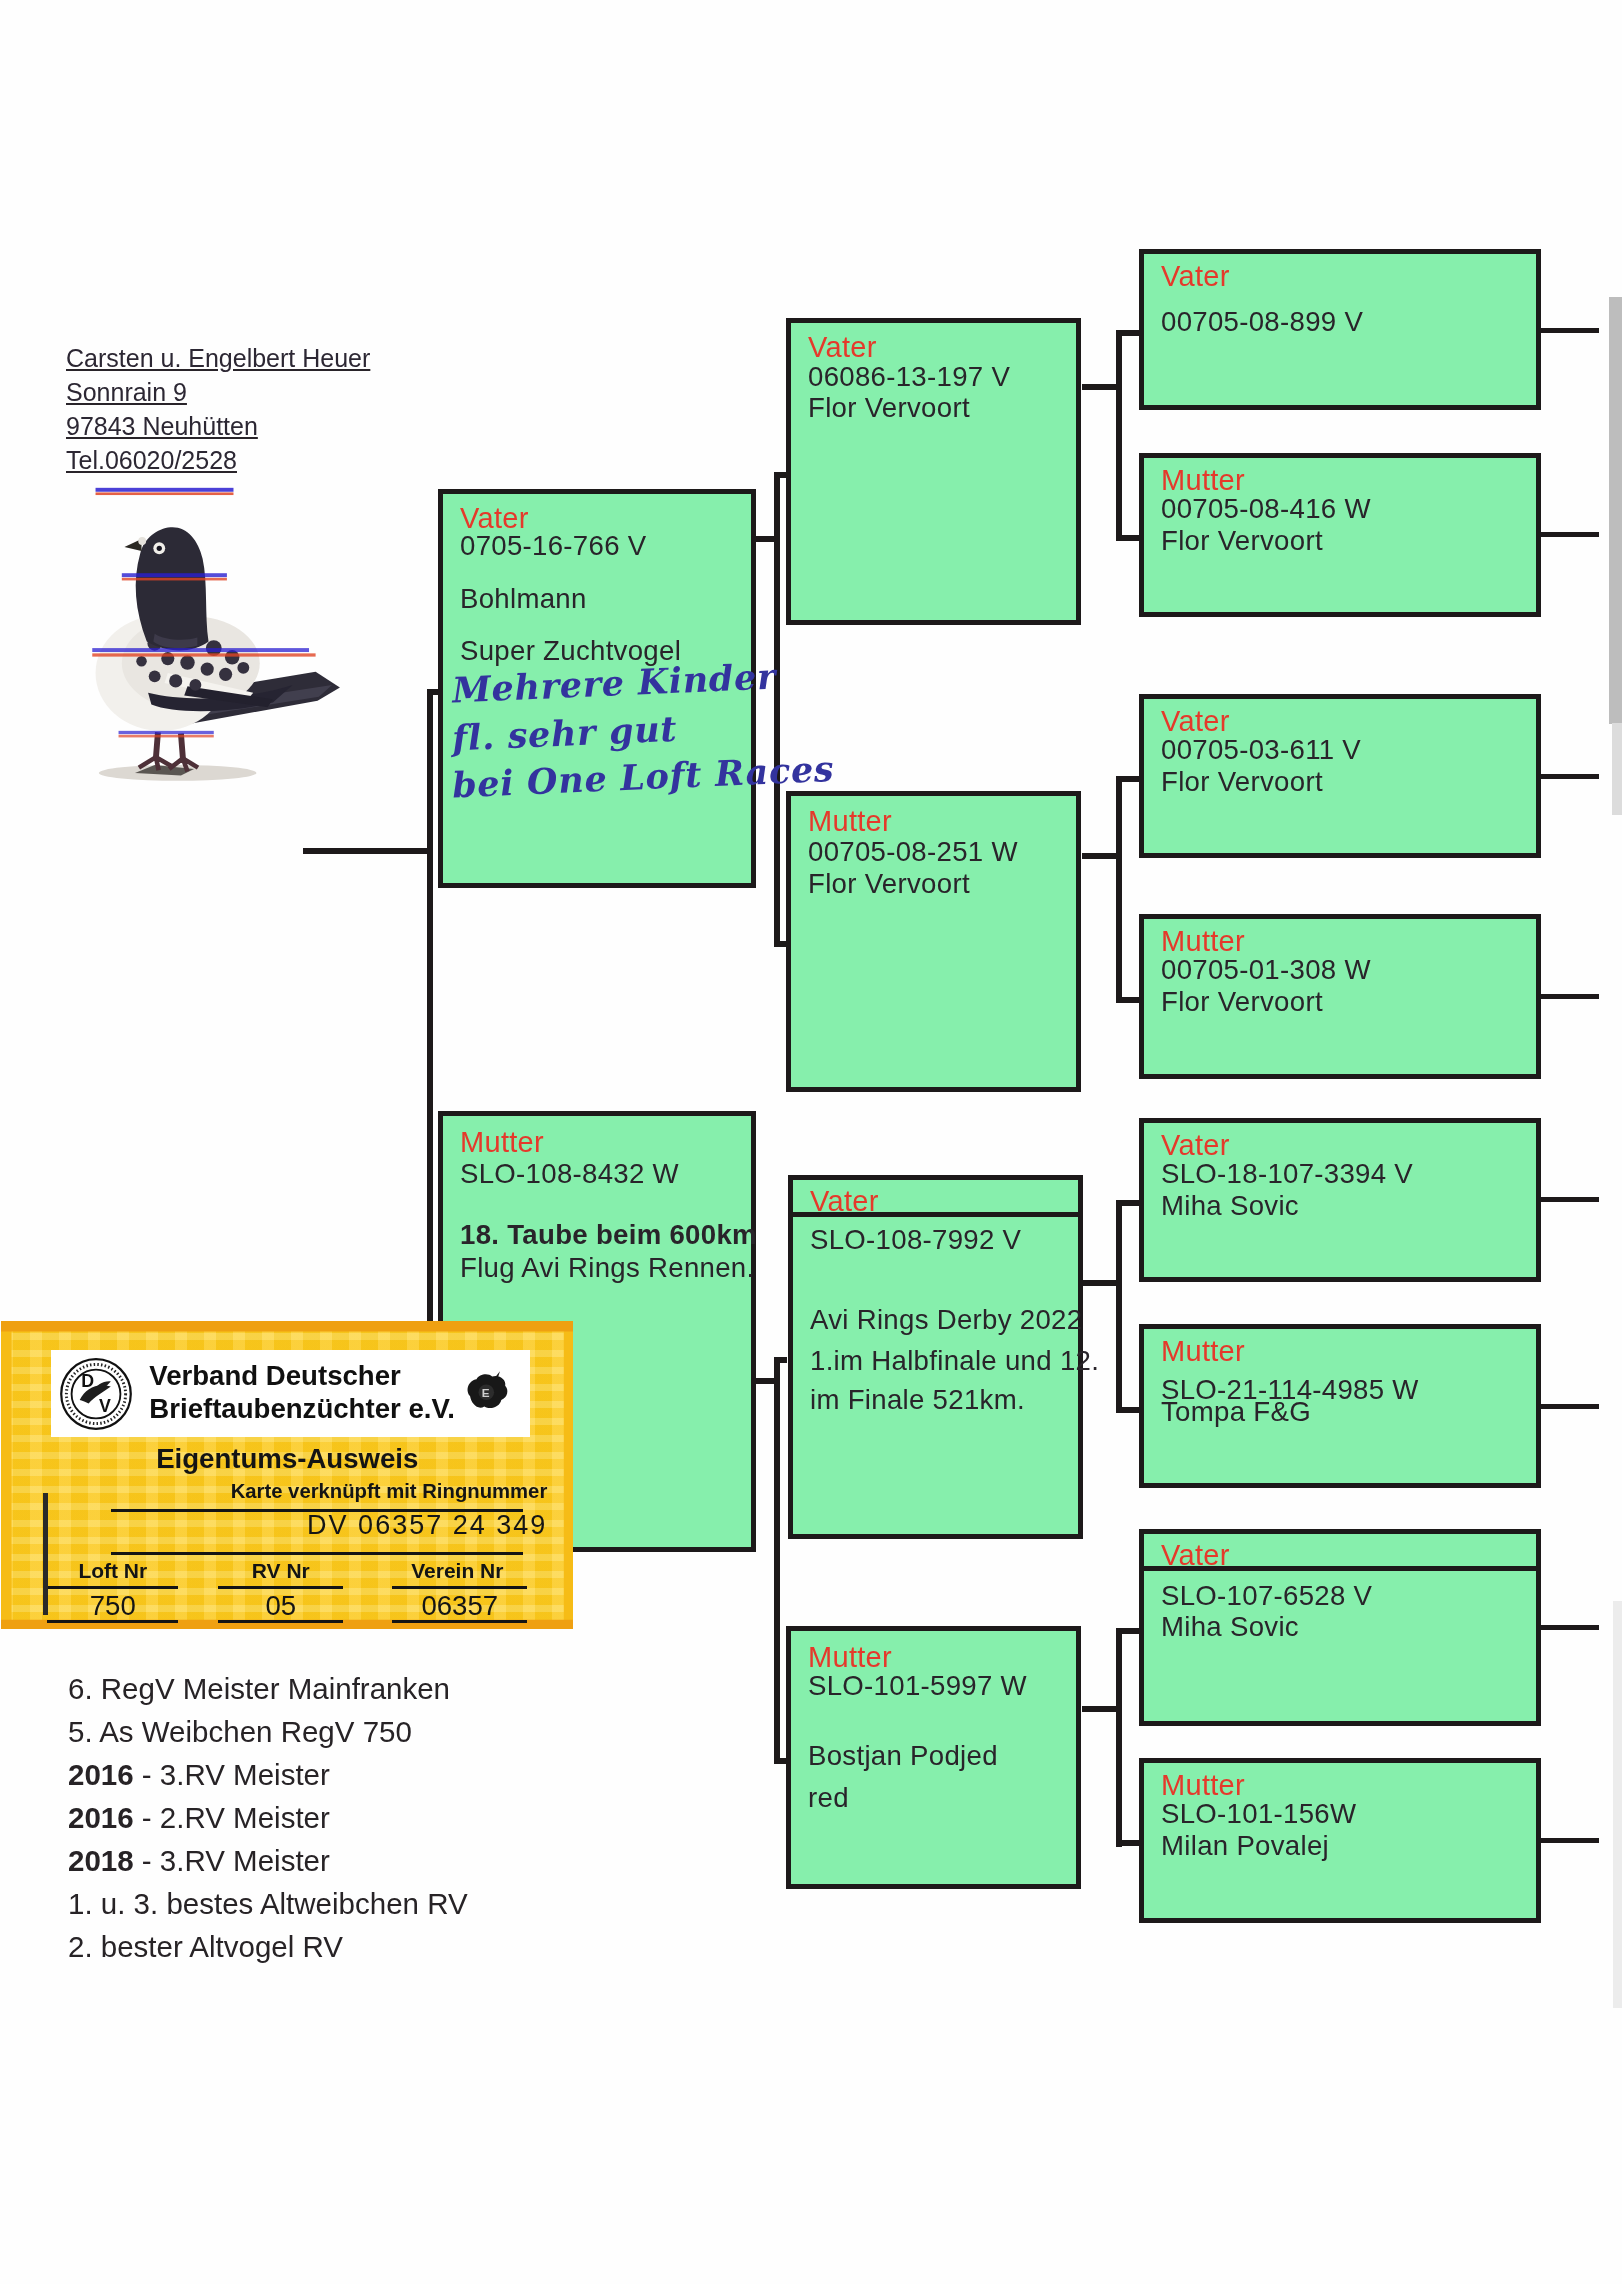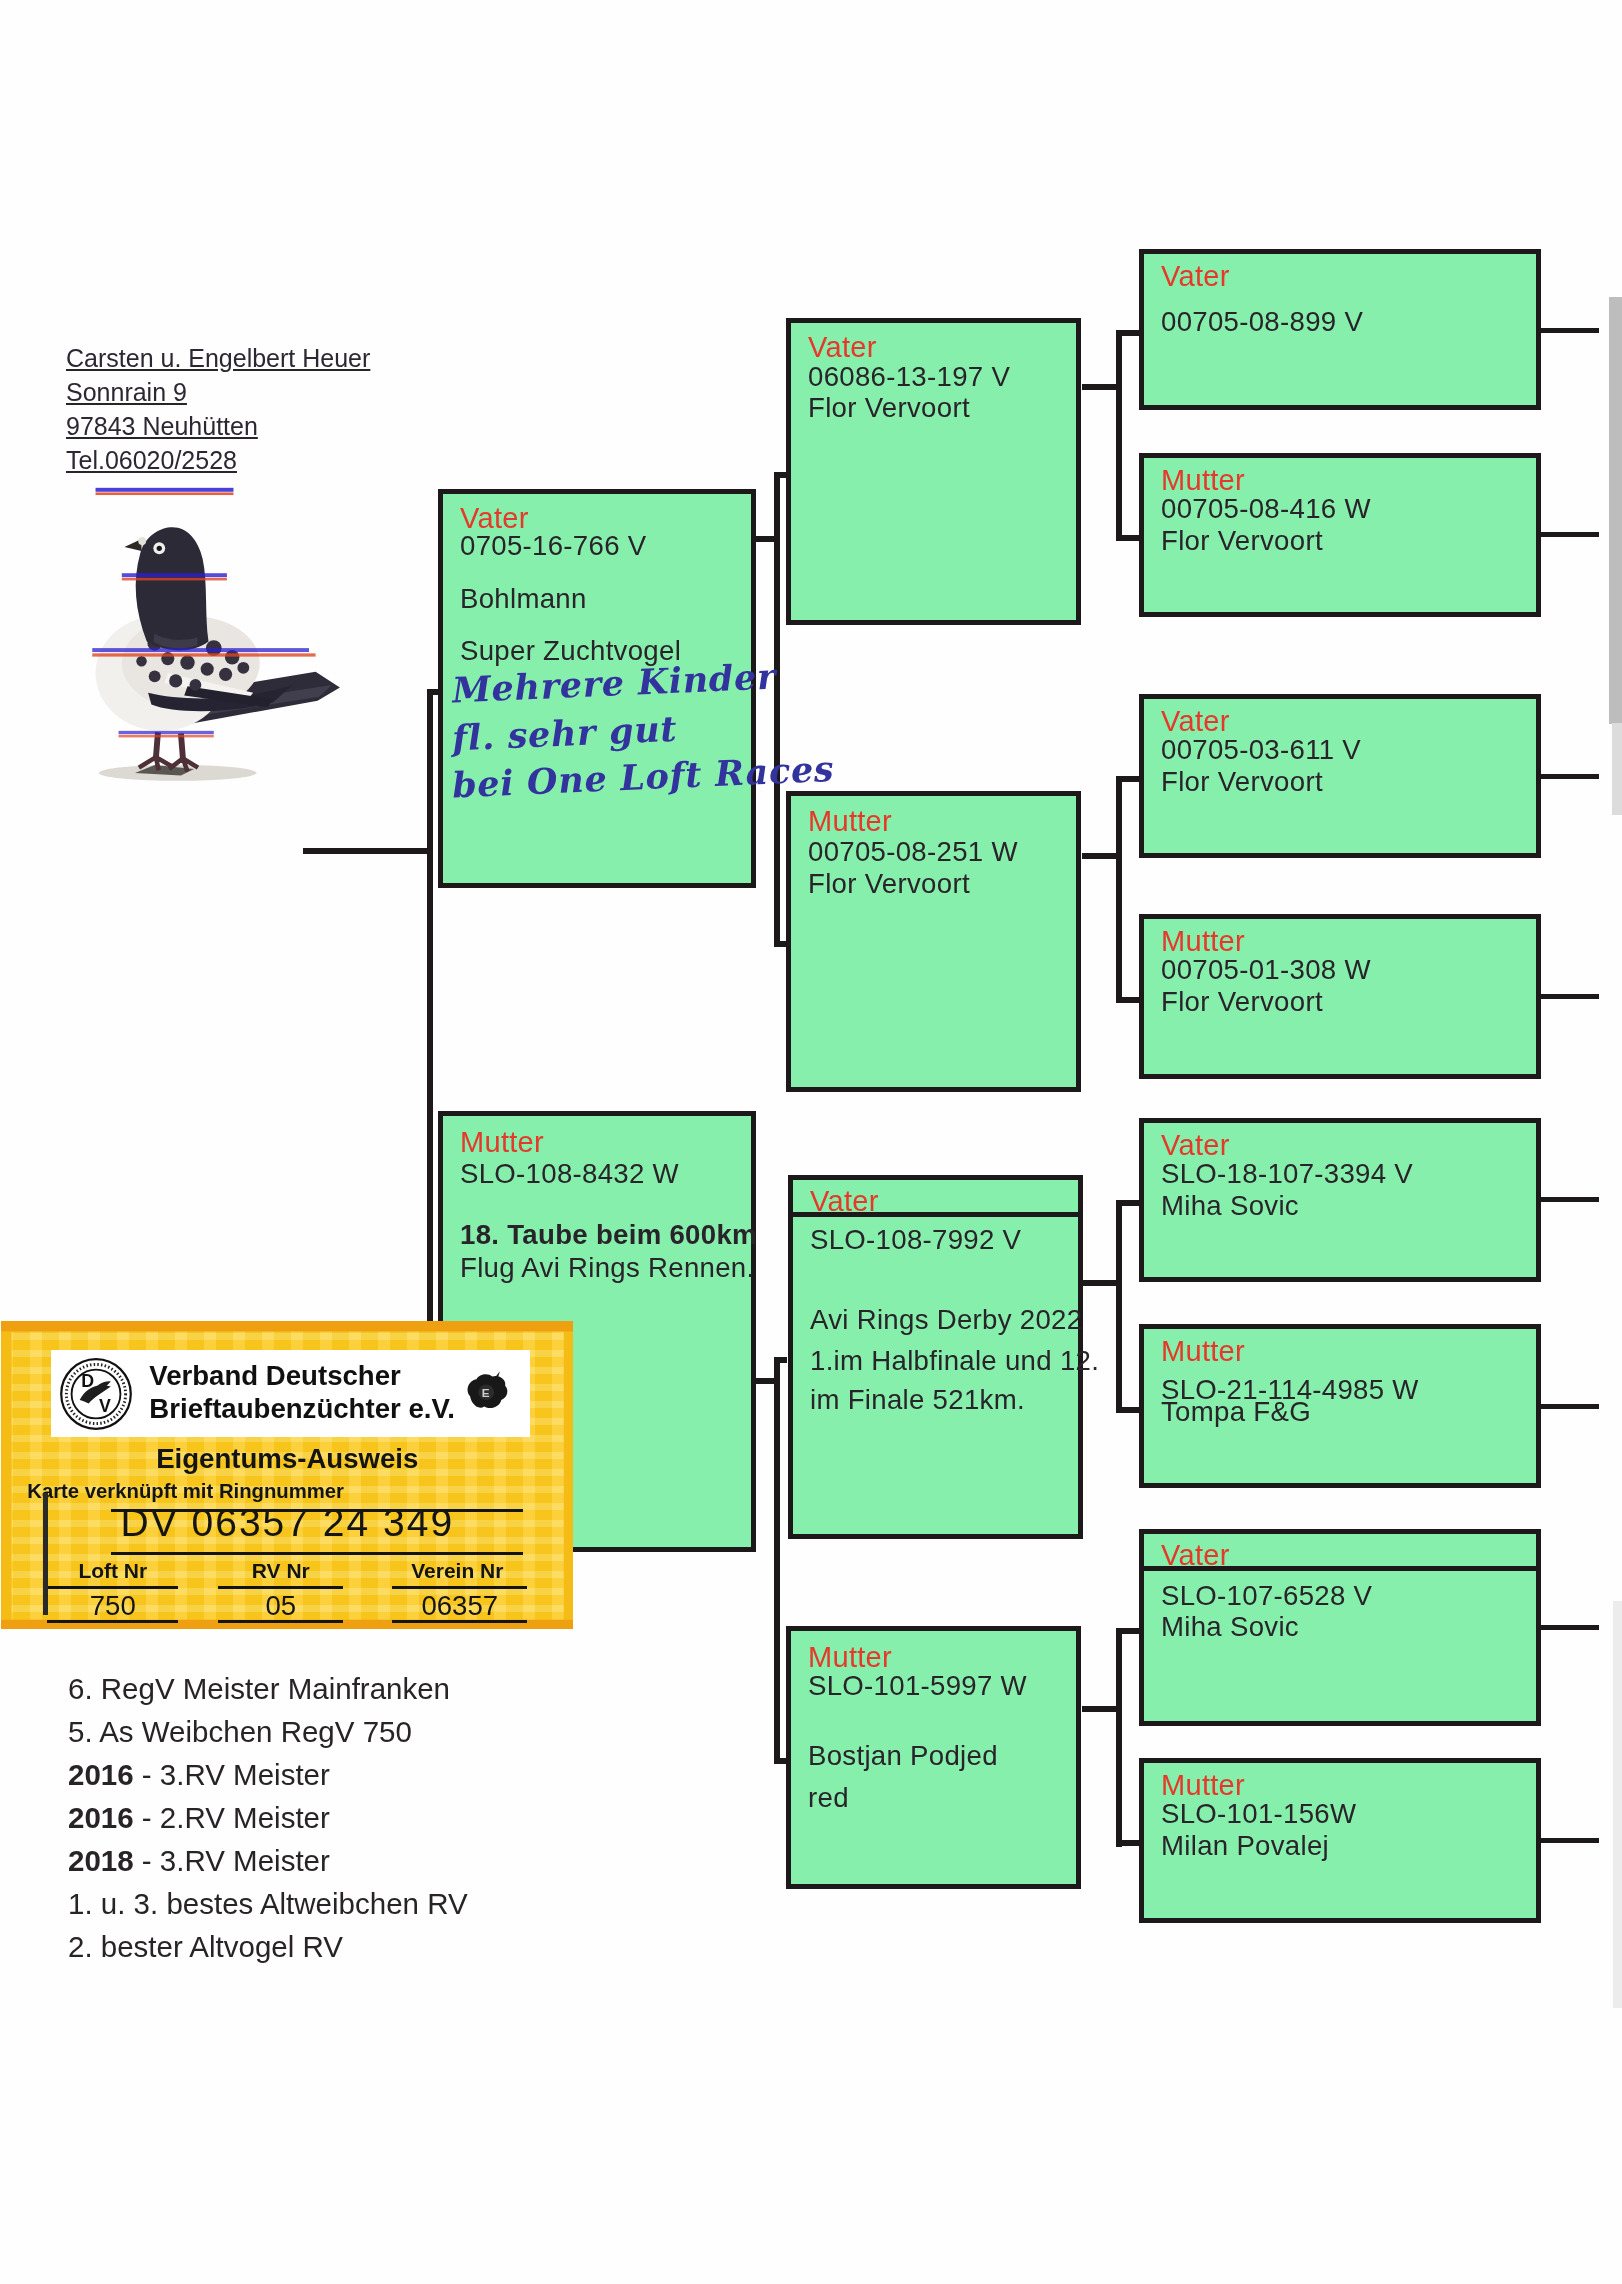--- a/index.html
+++ b/index.html
@@ -20,23 +20,23 @@
   
   #card{position:absolute;left:1.3px;top:1321px;width:572px;height:308px;
         background:
           repeating-linear-gradient(90deg, rgba(255,255,255,0.14) 0 11.8px, rgba(0,0,0,0.02) 11.8px 29px),
           repeating-linear-gradient(0deg, rgba(255,243,170,0.30) 0 6.6px, rgba(249,190,22,0.12) 6.6px 17px),
           #fcca1c;
         box-shadow:inset 0 10.5px 0 #efa011, inset 0 -9.2px 0 #efa011, inset 10.5px 0 0 #f6bc16, inset -9.2px 0 0 #f6bc16;}
   #card .cw{position:absolute;left:50px;top:29px;width:479px;height:87px;background:#ffffff;}
   #card .orgname{position:absolute;left:98px;top:9.2px;font-size:27.6px;line-height:33px;font-weight:bold;color:#101010;white-space:nowrap;}
   .ctitle{position:absolute;left:26px;right:26px;top:122px;text-align:center;font-size:27.6px;font-weight:bold;color:#141414;}
-  .csub{position:absolute;left:26px;right:26px;top:159px;text-align:left;font-size:20.3px;font-weight:bold;color:#141414;}
+  .csub{position:absolute;left:26px;right:26px;top:159px;text-align:right;font-size:20.3px;font-weight:bold;color:#141414;}
   .crule{position:absolute;left:110px;width:412px;height:3.3px;background:#141414;}
-  .cring{position:absolute;left:26px;right:26px;top:180px;text-align:center;font-size:39px;color:#151515;letter-spacing:2px;}
+  .cring{position:absolute;left:26px;right:26px;top:189px;text-align:right;font-size:27px;color:#151515;letter-spacing:2px;}
   .chdr{position:absolute;top:238px;font-size:21px;font-weight:bold;color:#141414;text-align:center;}
   .cval{position:absolute;top:269px;font-size:27.6px;color:#151515;text-align:center;}
   .cul{position:absolute;height:3.3px;background:#141414;}
   .scanstrip{position:absolute;}
 </style>
 </head>
 <body>
 
 <div id="page">
 

